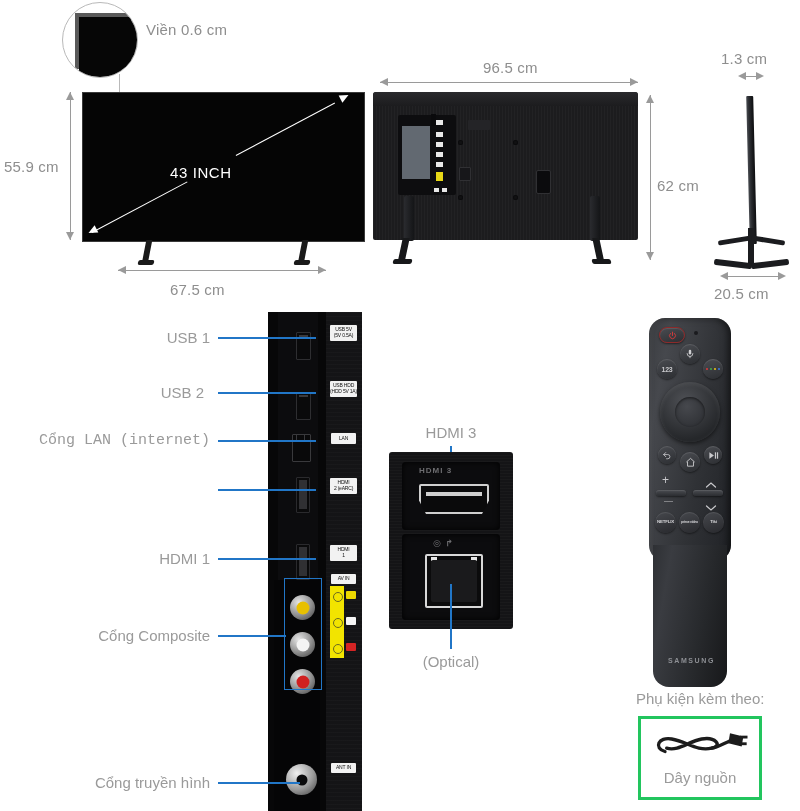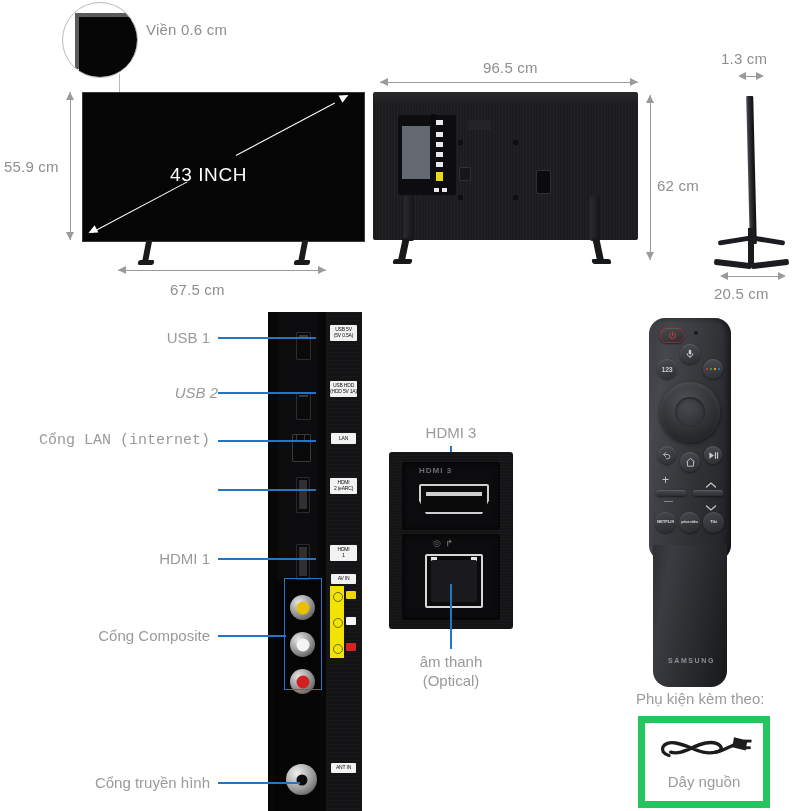--- a/index.html
+++ b/index.html
@@ -21,21 +21,21 @@
   .ar{position:absolute;width:0;height:0;}
   .ar-l{border-top:4px solid transparent;border-bottom:4px solid transparent;border-right:8px solid #9a9a9a;}
   .ar-r{border-top:4px solid transparent;border-bottom:4px solid transparent;border-left:8px solid #9a9a9a;}
   .ar-u{border-left:4px solid transparent;border-right:4px solid transparent;border-bottom:8px solid #9a9a9a;}
   .ar-d{border-left:4px solid transparent;border-right:4px solid transparent;border-top:8px solid #9a9a9a;}
 
   
   #tv-front-screen{background:#050505;border:1px solid #3a3a3a;}
   .diag{position:absolute;height:1.4px;background:#ffffff;transform-origin:0 50%;}
   .diagtip{position:absolute;width:0;height:0;}
-  #inch-label{color:#fff;font-size:19px;letter-spacing:.6px;}
+  #inch-label{color:#fff;font-size:15px;letter-spacing:.6px;}
   .foot{position:absolute;background:#1a1a1a;}
 
   
   #bezel-circle{border:1px solid #b9b9b9;border-radius:50%;background:#fff;overflow:hidden;}
   #bezel-circle .inner{position:absolute;background:#060606;}
   #bezel-circle .edge{position:absolute;background:#5a5a5a;}
 
   
   #tv-back-body{background:#1c1c1e;border-radius:3px 3px 2px 2px;
      background-image:repeating-linear-gradient(90deg,rgba(255,255,255,.028) 0 1px,rgba(0,0,0,0) 1px 3px);}
@@ -108,21 +108,21 @@
      box-shadow:inset 0 1px 1px rgba(255,255,255,.10),0 1px 2px rgba(0,0,0,.5);}
   .appbtn{position:absolute;border-radius:50%;background:linear-gradient(160deg,#46484d,#28292d);
      box-shadow:inset 0 1px 1px rgba(255,255,255,.10),0 1px 2px rgba(0,0,0,.5);
      display:flex;align-items:center;justify-content:center;color:#d4d4d7;font-size:4.4px;
      font-weight:bold;letter-spacing:-.2px;text-align:center;line-height:4.6px;}
   #remote-brand{position:absolute;color:#8e9095;font-size:7px;letter-spacing:1.6px;font-weight:bold;}
   .colordots{display:flex;gap:1.5px;}
   .colordots i{width:2.6px;height:2.6px;border-radius:50%;display:block;}
 
   
-  #accessory-box{position:absolute;border:7px solid #22c55e;background:#fff;}
+  #accessory-box{position:absolute;border:3px solid #22c55e;background:#fff;}
   #accessory-caption{position:absolute;color:#9a9a9a;font-size:15px;text-align:center;width:100%;}
   #accessory-title{color:#9a9a9a;font-size:15px;}
 </style>
 </head>
 <body>
 
 <div class="abs" id="bezel-detail" style="left:62px;top:2px;width:76px;height:76px;">
   <div class="abs" id="bezel-circle" style="left:0;top:0;width:74px;height:74px;">
     <div class="edge" style="left:12px;top:10px;width:56px;height:56px;"></div>
     <div class="inner" style="left:16px;top:14px;width:58px;height:60px;"></div>
@@ -271,21 +271,21 @@
 <div class="avdot" style="left:333px;top:644px;width:8px;height:8px;"></div>
 <div class="avjack" style="left:346px;top:591px;width:10px;height:8px;background:#ecd800;"></div>
 <div class="avjack" style="left:346px;top:617px;width:10px;height:8px;background:#f5f5f5;"></div>
 <div class="avjack" style="left:346px;top:643px;width:10px;height:8px;background:#d42424;"></div>
 
 <div class="bluebox" style="left:284px;top:578px;width:36px;height:110px;"></div>
 
 <div class="abs calltext" style="left:60px;top:328px;width:150px;">USB 1</div>
 <div class="abs bluh" style="left:218px;top:337px;width:98px;"></div>
 
-<div class="abs calltext" style="left:68px;top:383px;width:150px;font-style:italic;">USB 2</div>
+<div class="abs calltext" style="left:54px;top:383px;width:150px;">USB 2</div>
 <div class="abs bluh" style="left:218px;top:392px;width:98px;"></div>
 
 <div class="abs calltext" style="left:10px;top:431px;width:200px;font-family:Liberation Mono, monospace;">Cổng LAN (internet)</div>
 <div class="abs bluh" style="left:218px;top:440px;width:98px;"></div>
 
 <div class="abs calltext" style="left:10px;top:468px;width:200px;">
 </div>
 <div class="abs bluh" style="left:218px;top:489px;width:98px;"></div>
 
 <div class="abs calltext" style="left:60px;top:549px;width:150px;">HDMI 1</div>
@@ -310,21 +310,20 @@
   <div class="engrave" style="left:44px;top:86px;font-size:9px;">◎ ↱</div>
   <div id="optical-connector" style="left:36px;top:102px;width:54px;height:50px;">
     <div class="tab" style="left:4px;"></div>
     <div class="tab" style="right:4px;"></div>
     <div class="shut"></div>
   </div>
 </div>
 
 <div class="abs bluv" style="left:450px;top:584px;height:65px;"></div>
 <div class="abs calltext c" style="left:371px;top:652px;width:160px;">
-  <div>âm thanh</div>
   <div>(Optical)</div>
 </div>
 
 <div id="remote-body" style="left:649px;top:318px;width:82px;height:243px;">
 
   <div class="rbtn pill power" style="left:10px;top:9px;width:24px;height:14px;">
     <svg width="9" height="9" viewBox="0 0 24 24" fill="none" stroke="#d13b3b" stroke-width="2.6" stroke-linecap="round">
       <path d="M12 3v9"></path>
         <path d="M6.5 6.5a8 8 0 1 0 11 0"></path>
     </svg>

